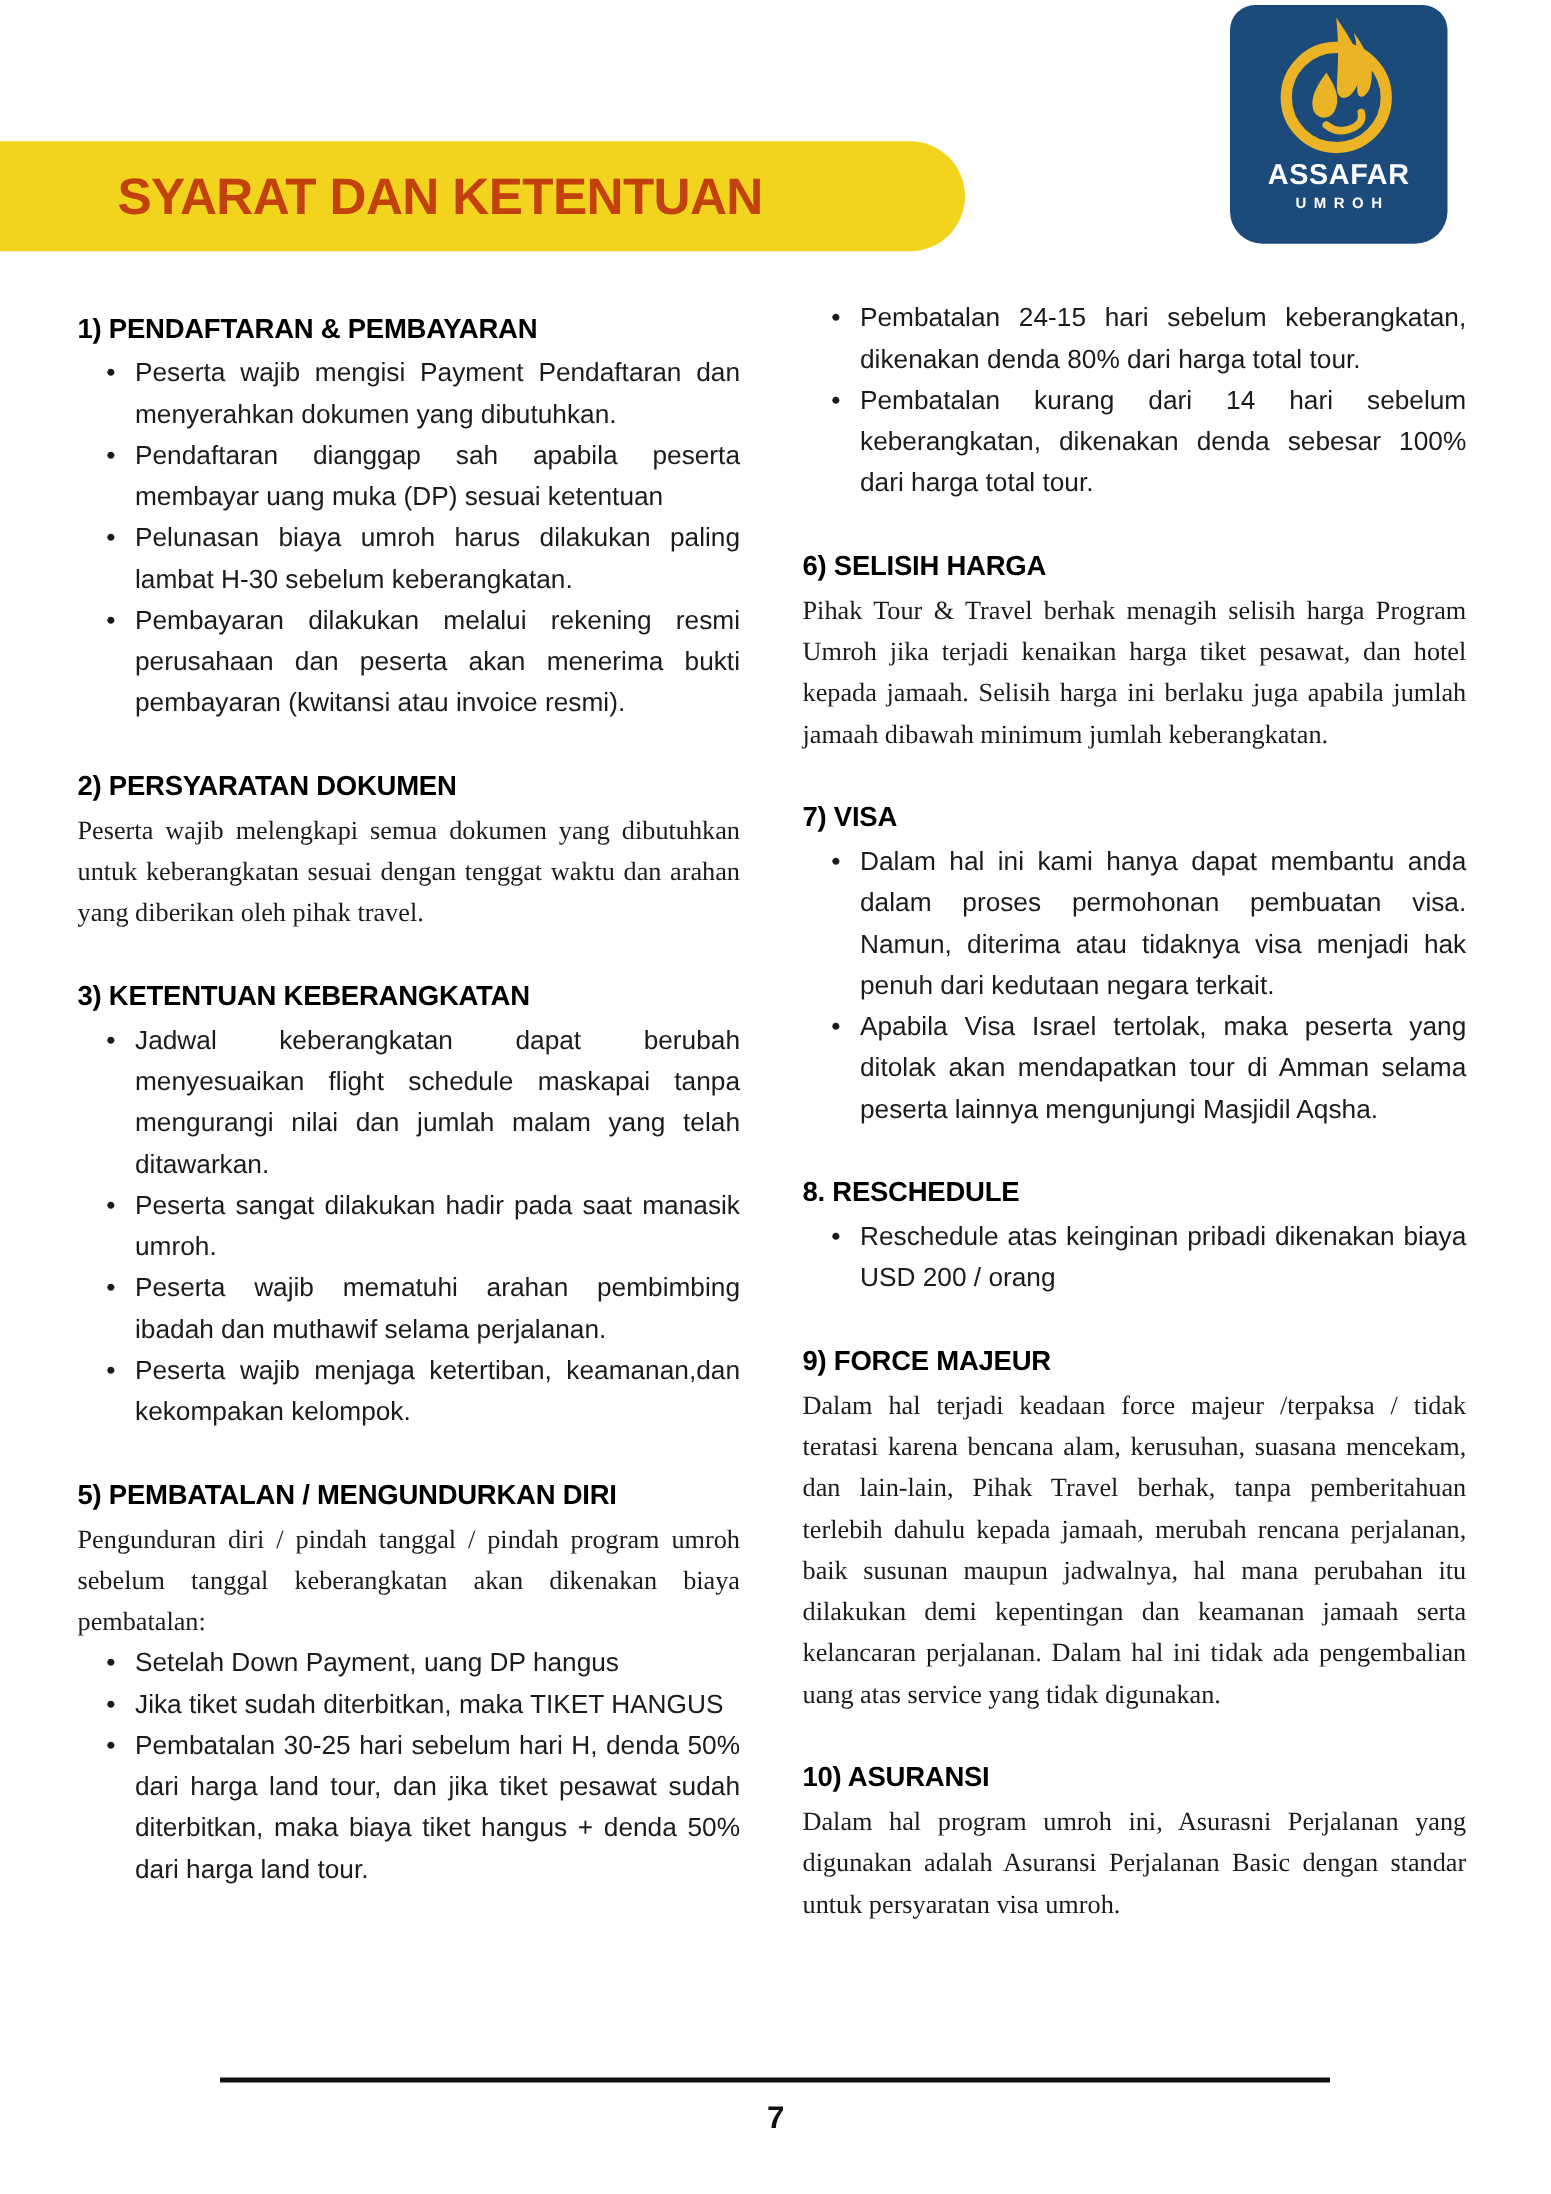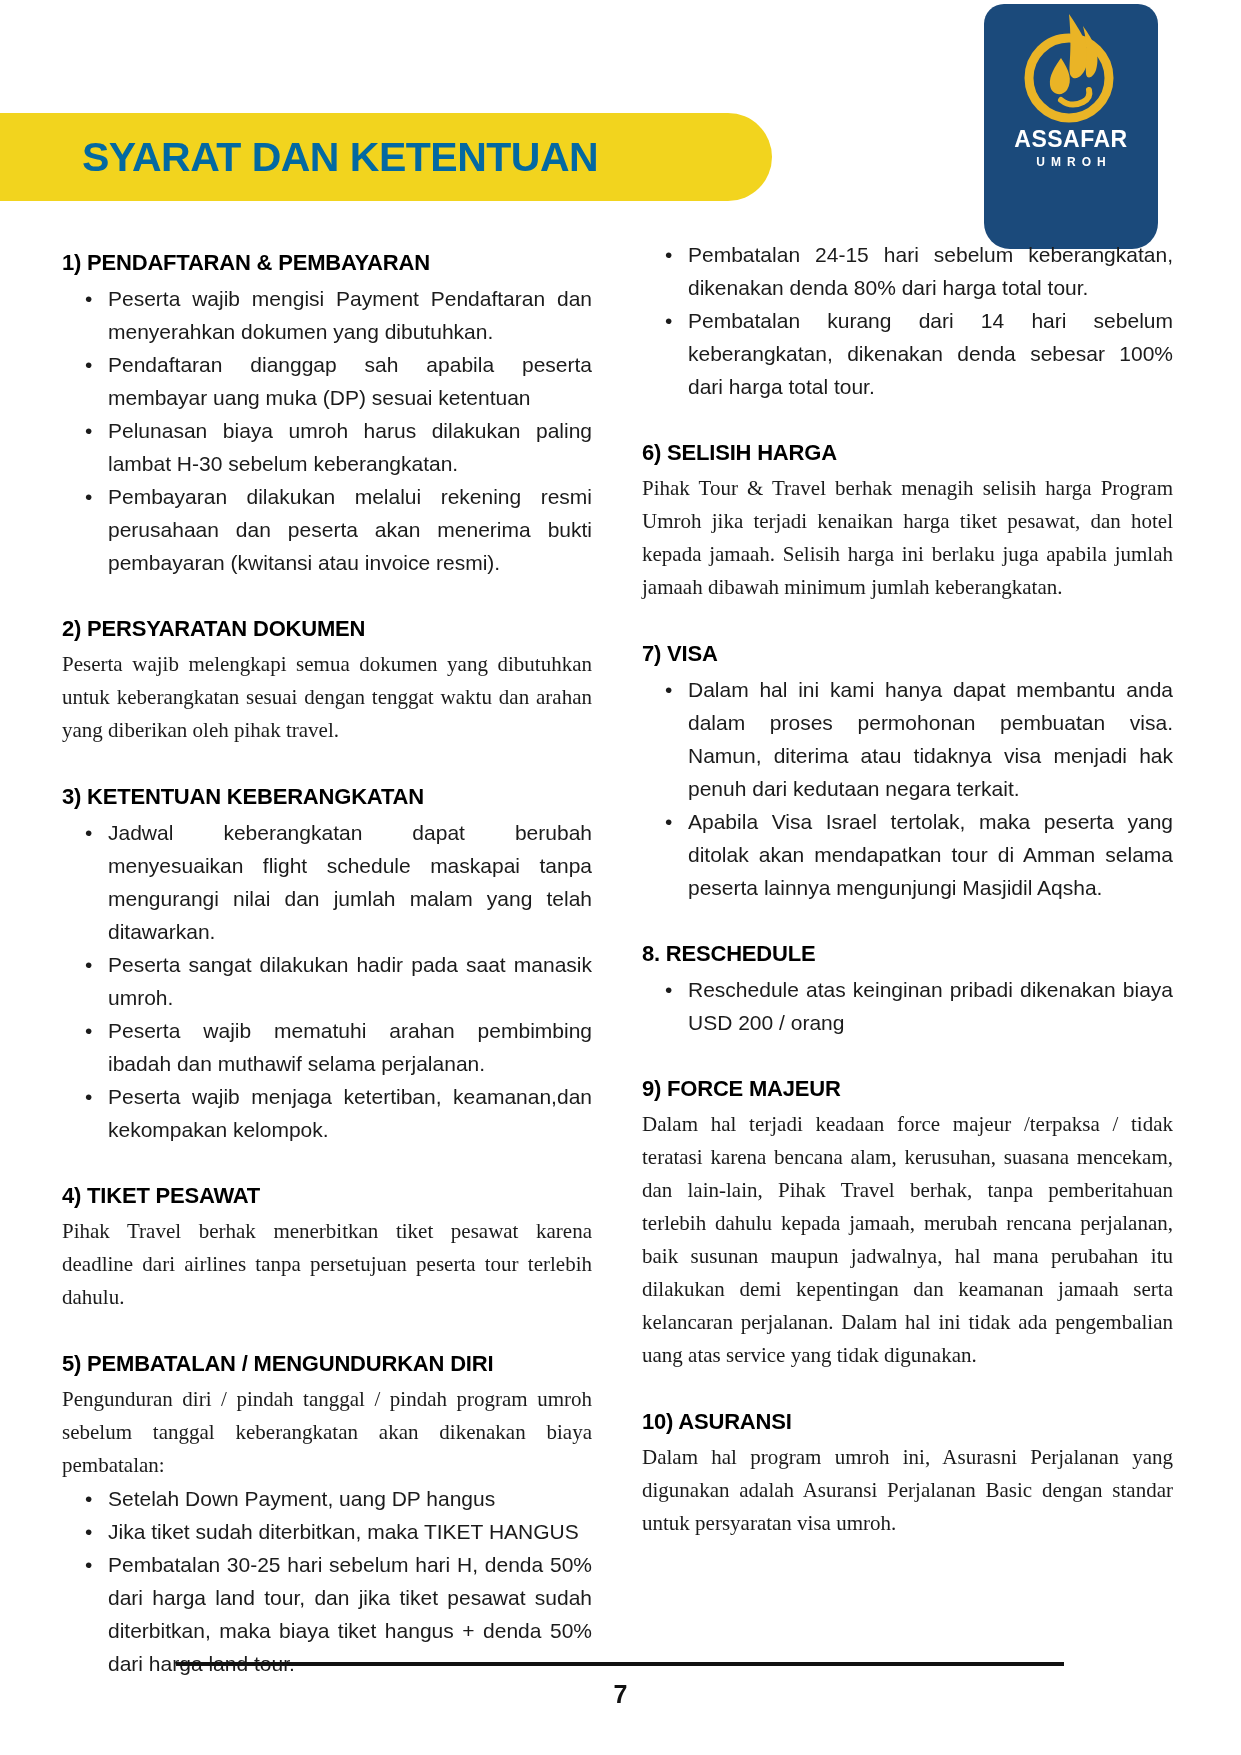--- a/index.html
+++ b/index.html
@@ -17,31 +17,31 @@
     position:absolute;
     top:113px; left:0;
     width:772px; height:88px;
     background:#F2D41E;
     border-radius:0 44px 44px 0;
     display:flex; align-items:center;
     padding-left:78px;
     box-sizing:border-box;
   }
   .banner h1{
-    margin:4px;
+    margin:16px;
     font-size:41px;
     font-weight:bold;
     letter-spacing:-0.5px;
-    color:#0369a1;
+    color:#c2410c;
     white-space:nowrap;
   }
   .logo{
     position:absolute;
     top:4px; left:984px;
-    width:174px; height:245px;
+    width:174px; height:191px;
     background:#1B4A7B;
     border-radius:20px 20px 26px 26px;
     display:flex; flex-direction:column; align-items:center;
     box-sizing:border-box;
   }
   .logo .emblem{ margin-top:8px; width:108px; height:118px; }
   .logo .wordmark{
     margin-top:-2px;
     color:#ffffff; font-size:23px; font-weight:bold; letter-spacing:0.5px;
     line-height:1;
@@ -153,24 +153,20 @@
         <section class="sec">
           <h2>3) KETENTUAN KEBERANGKATAN</h2>
           <ul>
             <li><span class="marker">•</span><span>Jadwal keberangkatan dapat berubah menyesuaikan flight schedule maskapai tanpa mengurangi nilai dan jumlah malam yang telah ditawarkan.</span></li>
             <li><span class="marker">•</span><span>Peserta sangat dilakukan hadir pada saat manasik umroh.</span></li>
             <li><span class="marker">•</span><span>Peserta wajib mematuhi arahan pembimbing ibadah dan muthawif selama perjalanan.</span></li>
             <li><span class="marker">•</span><span>Peserta wajib menjaga ketertiban, keamanan,dan kekompakan kelompok.</span></li>
           </ul>
         </section>
         <section class="sec">
-          <h2>4) TIKET PESAWAT</h2>
-          <p>Pihak Travel berhak menerbitkan tiket pesawat karena deadline dari airlines tanpa persetujuan peserta tour terlebih dahulu.</p>
-        </section>
-        <section class="sec">
           <h2>5) PEMBATALAN / MENGUNDURKAN DIRI</h2>
           <p>Pengunduran diri / pindah tanggal / pindah program umroh sebelum tanggal keberangkatan akan dikenakan biaya pembatalan:</p>
           <ul>
             <li><span class="marker">•</span><span>Setelah Down Payment, uang DP hangus</span></li>
             <li><span class="marker">•</span><span>Jika tiket sudah diterbitkan, maka TIKET HANGUS</span></li>
             <li><span class="marker">•</span><span>Pembatalan 30-25 hari sebelum hari H, denda 50% dari harga land tour, dan jika tiket pesawat sudah diterbitkan, maka biaya tiket hangus + denda 50% dari harga land tour.</span></li>
           </ul>
         </section>
       </section>
     <section class="col right" id="col-right">

